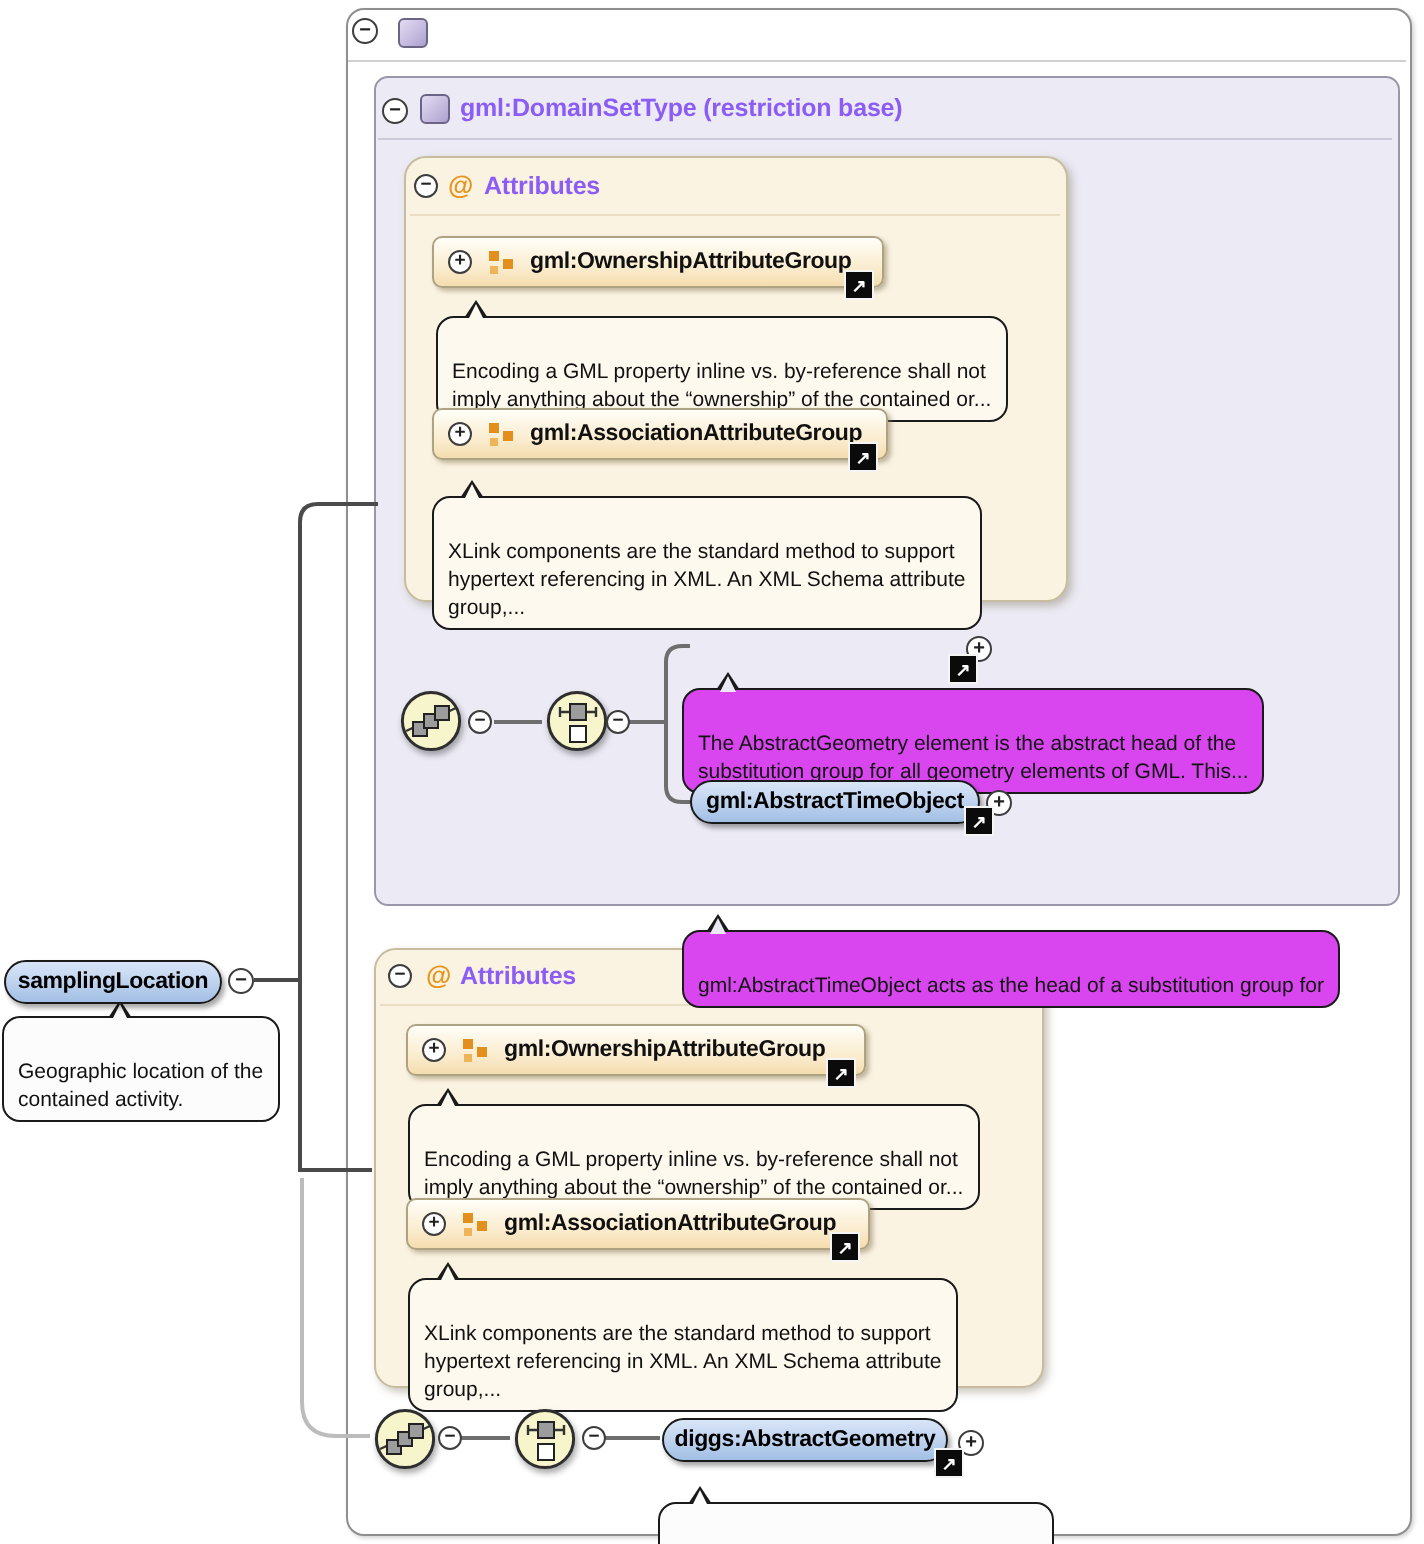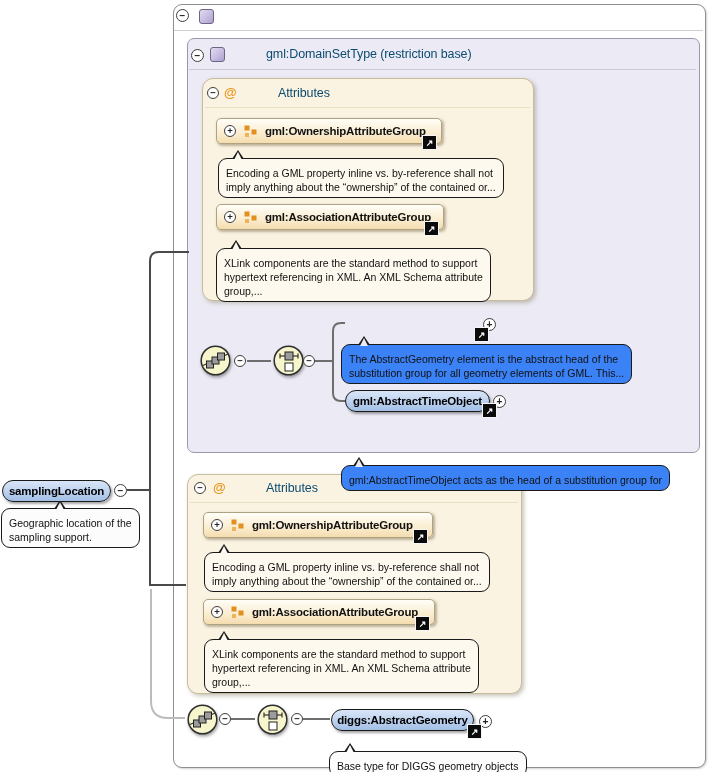--- a/index.html
+++ b/index.html
@@ -12,21 +12,21 @@
   .dsbox{position:absolute;left:187px;top:38px;width:511px;height:413px;background:#ECEBF5;
          border:1px solid #9b97ab;border-radius:7px;z-index:2;}
   .attrbox{position:absolute;background:#FBF3E2;border:1px solid #c6bc9f;border-radius:11px;
          box-shadow:2px 2px 4px rgba(135,125,100,.45);z-index:3;}
   .attrbox.b1{left:202px;top:78px;width:330px;height:221px;}
   .attrbox.b2{left:187px;top:474px;width:333px;height:218px;}
 
   .sep{position:absolute;height:1px;z-index:2;}
 
   
-  .hdr-label{position:absolute;font-size:12.5px;font-weight:normal;color:#0c4a6e;white-space:nowrap;letter-spacing:-.1px;margin-left:36px;}
+  .hdr-label{position:absolute;font-size:12.5px;font-weight:bold;color:#8b5cf6;white-space:nowrap;letter-spacing:-.1px;}
   .typeicon{position:absolute;width:13px;height:13px;border:1px solid #6b6486;border-radius:3px;
             background:linear-gradient(135deg,#E2DCF1 0%,#C6BCE0 55%,#ABA0CE 100%);z-index:3;}
   .at{position:absolute;font-size:13px;font-weight:bold;color:#E8941C;}
 
   
   .pm{position:absolute;width:13px;height:13px;box-sizing:border-box;border:1.4px solid #3d3d3d;border-radius:50%;
       background:#fff;display:flex;align-items:center;justify-content:center;
       font-size:10px;font-weight:bold;color:#222;line-height:1;z-index:5;}
   .pm.s{width:12px;height:12px;font-size:9.5px;}
   .pm.inline{position:static;flex:none;}
@@ -47,27 +47,27 @@
 
   
   .pill{position:absolute;height:22px;box-sizing:border-box;border:1.4px solid #1a1a1a;border-radius:11px;
         background:linear-gradient(#D8E5F7 0%,#C2D5F0 45%,#A2BFE5 100%);
         box-shadow:1.5px 2px 2.5px rgba(0,0,0,.35);
         display:flex;align-items:center;justify-content:center;z-index:5;}
   .pill .lbl{font-size:11.5px;font-weight:bold;color:#000;letter-spacing:-.2px;white-space:nowrap;}
 
   
   .tip{position:absolute;width:max-content;border:1px solid #1a1a1a;border-radius:9px;
-       padding:7px 7px 3px;font-size:10.5px;line-height:14px;color:#111;z-index:4;}
+       padding:20px 7px 3px;font-size:10.5px;line-height:14px;color:#111;z-index:4;}
   .tip::before{content:"";position:absolute;top:-9px;left:var(--nx,14px);width:0;height:0;
        border-left:6px solid transparent;border-right:6px solid transparent;border-bottom:9px solid #1a1a1a;}
   .tip::after{content:"";position:absolute;top:-7px;left:calc(var(--nx,14px) + 1.5px);width:0;height:0;
        border-left:4.5px solid transparent;border-right:4.5px solid transparent;border-bottom:8px solid var(--tipbg,#fff);}
   .tip.cream{background:#FDF9EE;--tipbg:#FDF9EE;}
-  .tip.lav{background:#3b82f6;--tipbg:#EBEAF4;}
+  .tip.lav{background:#d946ef;--tipbg:#EBEAF4;}
   .tip.white{background:#FCFCFC;--tipbg:#FCFCFC;}
   .tip div{white-space:nowrap;}
 
   
   .comp{position:absolute;width:33px;height:33px;z-index:5;filter:drop-shadow(1.5px 2px 1.5px rgba(0,0,0,.35));}
 
   svg.wires{position:absolute;left:0;top:0;z-index:4;pointer-events:none;}
 </style>
 </head>
 <body>
@@ -200,21 +200,21 @@
       <div>group,...</div>
     </div>
   </div>
 
   <div class="pill" style="left:2px;top:480px;width:109px;align-items:center;">
     <span class="lbl">samplingLocation</span>
   </div>
   <div class="pm" style="left:114px;top:484px;">−</div>
   <div class="tip white" style="left:1px;top:508px;--nx:52px;">
     <div>Geographic location of the</div>
-    <div>sampling support.</div>
+    <div>contained activity.</div>
   </div>
 
   <div class="comp" style="left:186px;top:703px;">
     <svg viewBox="0 0 33 33" width="33" height="33">
       <circle cx="16.5" cy="16.5" r="14.3" fill="#F6F5CB" stroke="#2e2e2e" stroke-width="1.5"></circle>
       <line x1="4" y1="21.5" x2="29" y2="10" stroke="#333" stroke-width="1.2"></line>
       <rect x="7.5" y="17" width="7" height="7" fill="#9c9c9c" stroke="#222"></rect>
       <rect x="13" y="13" width="7" height="7" fill="#9c9c9c" stroke="#222"></rect>
       <rect x="18.5" y="9" width="7" height="7" fill="#9c9c9c" stroke="#222"></rect>
     </svg>

